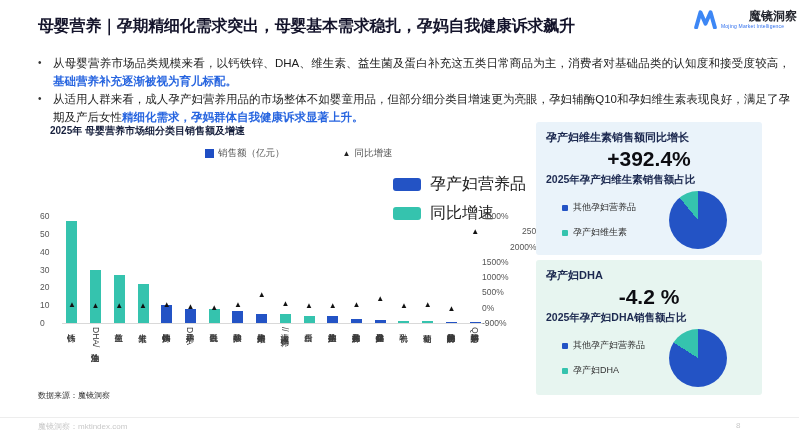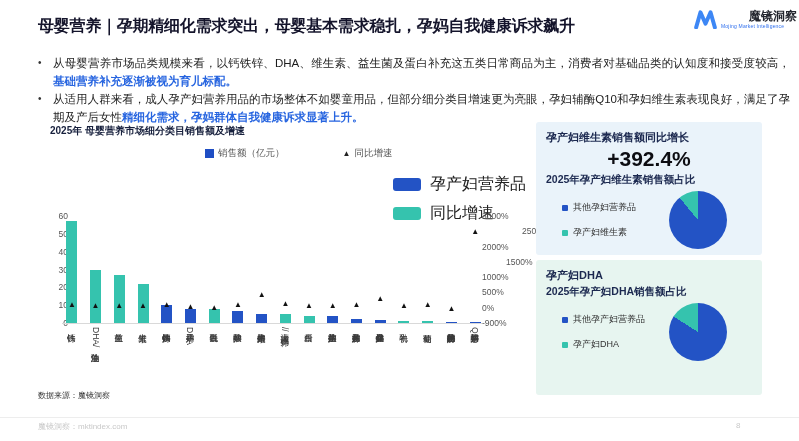--- a/index.html
+++ b/index.html
@@ -20,21 +20,21 @@
   .marker-legend{position:absolute;left:205px;top:147px;display:flex;gap:58px;
                  font-size:9.5px;color:#555;}
   .ml-item{display:flex;align-items:center;gap:4px;}
   .sq{width:9px;height:9px;background:#1f4ec4;display:inline-block;}
   .tri-ic{font-size:8px;color:#222;line-height:9px;}
   .series-legend{position:absolute;left:393px;top:174px;display:flex;flex-direction:column;gap:8px;}
   .sl-item{display:flex;align-items:center;gap:9px;}
   .sl-swatch{width:28px;height:13px;border-radius:3px;}
   .sl-label{font-size:16px;color:#222;}
   .ytick{position:absolute;font-size:8.5px;color:#555;line-height:10px;}
-  .ytick.left{width:28px;text-align:right;}
+  .ytick.left{width:28px;}
   .baseline{position:absolute;left:62px;top:323px;width:420px;height:1px;background:#d9d9d9;}
   .plot{position:absolute;left:60px;top:216px;width:427px;height:107px;}
   .bar{position:absolute;bottom:0;width:11px;}
   .tri{position:absolute;width:10px;text-align:center;font-size:8px;color:#111;line-height:8px;}
   .xlabels{position:absolute;left:60px;top:327px;width:427px;height:73px;}
   .xlabel{position:absolute;top:0;writing-mode:vertical-rl;text-orientation:mixed;
           font-size:8.5px;line-height:11px;color:#3a3a3a;white-space:nowrap;}
   .source{position:absolute;left:38px;top:390px;font-size:8px;color:#333;}
   .card{position:absolute;left:536px;width:226px;border-radius:3px;padding:8px 10px;
         box-sizing:border-box;}
@@ -107,22 +107,22 @@
         <div class="ytick left" style="left: 40px; top: 264.5px;">30</div>
         <div class="ytick left" style="left: 40px; top: 246.667px;">40</div>
         <div class="ytick left" style="left: 40px; top: 228.833px;">50</div>
         <div class="ytick left" style="left: 40px; top: 211px;">60</div>
       </div>
     <div id="yRight">
         <div class="ytick" style="left: 482px; top: 318px;">-900%</div>
         <div class="ytick" style="left: 482px; top: 302.714px;">0%</div>
         <div class="ytick" style="left: 482px; top: 287.429px;">500%</div>
         <div class="ytick" style="left: 482px; top: 272.143px;">1000%</div>
-        <div class="ytick" style="left: 482px; top: 256.857px; margin-left: 24px;">1500%</div>
-        <div class="ytick" style="left: 482px; top: 241.571px; text-align: right;">2000%</div>
+        <div class="ytick" style="left: 482px; top: 256.857px;">1500%</div>
+        <div class="ytick" style="left: 510px; top: 241.571px; text-align: right;">2000%</div>
         <div class="ytick" style="left: 482px; top: 226.286px; margin-left: 40px;">2500%</div>
         <div class="ytick" style="left: 482px; top: 211px;">3000%</div>
       </div>
     <div class="baseline"></div>
     <div class="plot" id="plot">
         <div class="bar" style="left: 6.36111px; height: 101.65px; background: rgb(53, 195, 174);"></div>
         <div class="bar" style="left: 30.0833px; height: 53.5px; background: rgb(53, 195, 174);"></div>
         <div class="bar" style="left: 53.8056px; height: 48.15px; background: rgb(53, 195, 174);"></div>
         <div class="bar" style="left: 77.5278px; height: 39.2333px; background: rgb(53, 195, 174);"></div>
         <div class="bar" style="left: 101.25px; height: 17.8333px; background: rgb(35, 83, 197);"></div>
@@ -195,20 +195,21 @@
           <span class="dot" style="background: rgb(53, 195, 174);"></span>
           <span class="pl-label">孕产妇维生素</span>
         </div>
       </div>
       <div class="pie" style="background: conic-gradient(rgb(35, 83, 197) 0deg, rgb(35, 83, 197) 320.4deg, rgb(53, 195, 174) 320.4deg, rgb(53, 195, 174) 360deg);"></div>
     </div>
   </section>
 
   <section class="card card2">
     <h3>孕产妇DHA</h3>
+    <div class="big">-4.2 %</div>
     <h4>2025年孕产妇DHA销售额占比</h4>
     <div class="pie-row">
       <div class="pie-legend">
         <div class="pl-item">
           <span class="dot" style="background: rgb(35, 83, 197);"></span>
           <span class="pl-label">其他孕产妇营养品</span>
         </div>
         <div class="pl-item">
           <span class="dot" style="background: rgb(53, 195, 174);"></span>
           <span class="pl-label">孕产妇DHA</span>

